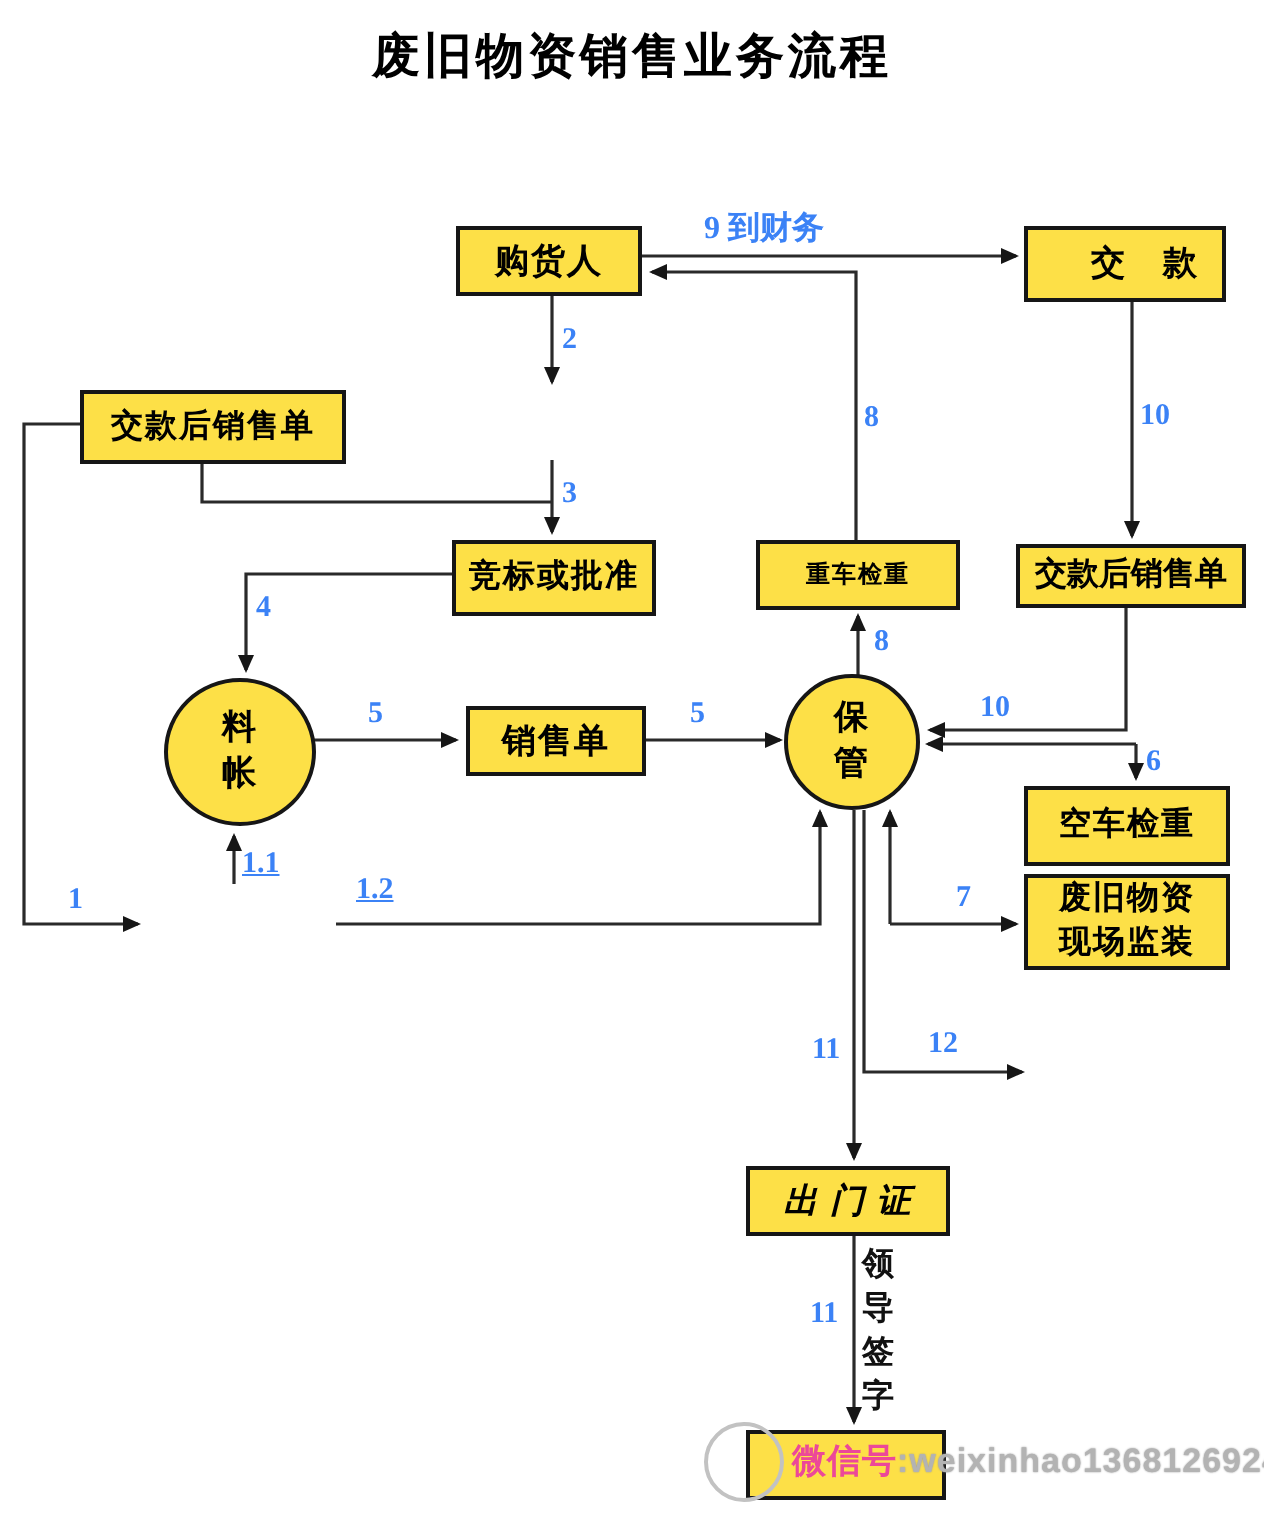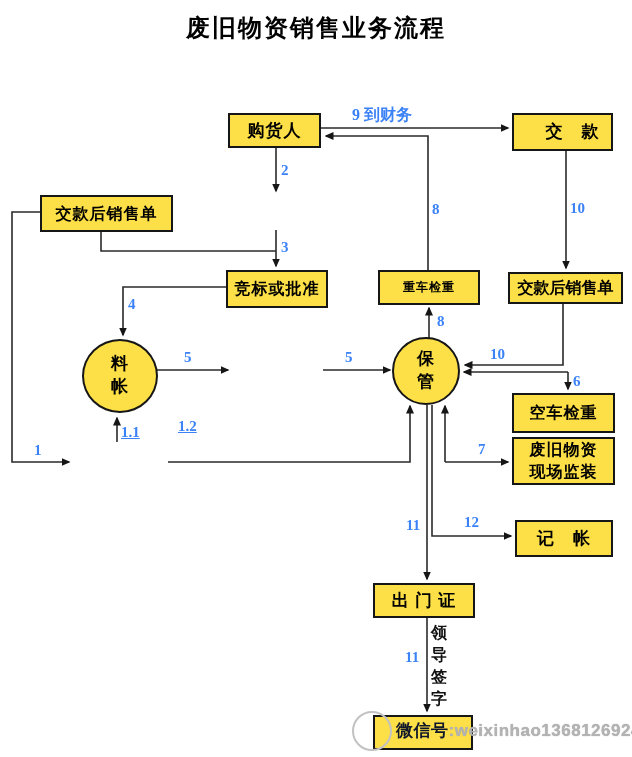--- a/index.html
+++ b/index.html
@@ -27,21 +27,21 @@
   .elab.big{font-size:16px;}
   .vtext{
     position:absolute;font-weight:bold;font-size:16px;color:#111;
     white-space:pre-line;line-height:1.38;text-align:center;
   }
   .wm{
     position:absolute;left:396px;top:719px;font-weight:bold;font-size:17px;
     white-space:nowrap;letter-spacing:0.5px;z-index:5;
     font-family:"Liberation Sans","DejaVu Sans",sans-serif;
   }
-  .wm .wm-prefix{color:#0f172a;}
+  .wm .wm-prefix{color:#ec4899;}
   .wm .wm-rest{color:#b3b3b3;text-shadow:0 0 1px #9a9a9a;}
   .wm-circle{
     position:absolute;left:352px;top:711px;width:36px;height:36px;border-radius:50%;
     border:2px solid #c2c2c2;z-index:5;background:transparent;
   }
 </style>
 </head>
 <body>
 
 <div id="canvas">
@@ -95,45 +95,45 @@
 
     <line x1="427" y1="618" x2="427" y2="711" stroke="#2a2a2a" stroke-width="1.6" marker-end="url(#arr)"></line>
   </svg>
 
   <div class="node" style="left:228px;top:113px;width:93px;height:35px;">购货人</div>
   <div class="node" style="left:512px;top:113px;width:101px;height:38px;padding-left:20px;">交　款</div>
   <div class="node" style="left:40px;top:195px;width:133px;height:37px;font-size:16px;">交款后销售单</div>
   <div class="node" style="left:226px;top:270px;width:102px;height:38px;font-size:16px;">竞标或批准</div>
   <div class="node" style="left:378px;top:270px;width:102px;height:35px;font-size:12px;">重车检重</div>
   <div class="node" style="left:508px;top:272px;width:115px;height:32px;font-size:16px;letter-spacing:0;">交款后销售单</div>
+  <div class="node" style="left:233px;top:353px;width:90px;height:35px;">销售单</div>
   <div class="node circle" style="left:82px;top:339px;width:76px;height:74px;">料
 帐</div>
   <div class="node circle" style="left:392px;top:337px;width:68px;height:68px;">保
 管</div>
   <div class="node small" style="left:512px;top:437px;width:103px;height:48px;">废旧物资
 现场监装</div>
   <div class="node" style="left:512px;top:393px;width:103px;height:40px;font-size:16px;">空车检重</div>
-  <div class="node" style="left:515px;top:520px;width:98px;height:37px;">记　帐</div>
-  <div class="node" style="left:373px;top:583px;width:102px;height:35px;">出 门 证</div>
+  <div class="node" style="left:373px;top:583px;width:102px;height:35px;font-style:italic;">出 门 证</div>
   <div class="node" style="left:373px;top:715px;width:100px;height:35px;"></div>
 
   <div class="elab big" style="left:352px;top:106px;">9  到财务</div>
   <div class="elab" style="left:281px;top:162px;">2</div>
   <div class="elab" style="left:570px;top:200px;">10</div>
   <div class="elab" style="left:432px;top:201px;">8</div>
   <div class="elab" style="left:281px;top:239px;">3</div>
   <div class="elab" style="left:34px;top:442px;">1</div>
   <div class="elab" style="left:128px;top:296px;">4</div>
   <div class="elab" style="left:184px;top:349px;">5</div>
   <div class="elab" style="left:345px;top:349px;">5</div>
   <div class="elab" style="left:437px;top:313px;">8</div>
   <div class="elab" style="left:490px;top:346px;">10</div>
   <div class="elab" style="left:573px;top:373px;">6</div>
   <div class="elab" style="left:478px;top:441px;">7</div>
-  <div class="elab" style="left:178px;top:418px;text-decoration:underline;">1.2</div>
+  <div class="elab" style="left:178px;top:437px;text-decoration:underline;">1.2</div>
   <div class="elab" style="left:121px;top:424px;text-decoration:underline;">1.1</div>
   <div class="elab" style="left:406px;top:517px;">11</div>
   <div class="elab" style="left:464px;top:514px;">12</div>
   <div class="elab" style="left:405px;top:649px;">11</div>
   <div class="vtext" style="left:431px;top:622px;">领
 导
 签
 字</div>
 
   <div class="wm-circle"></div>

